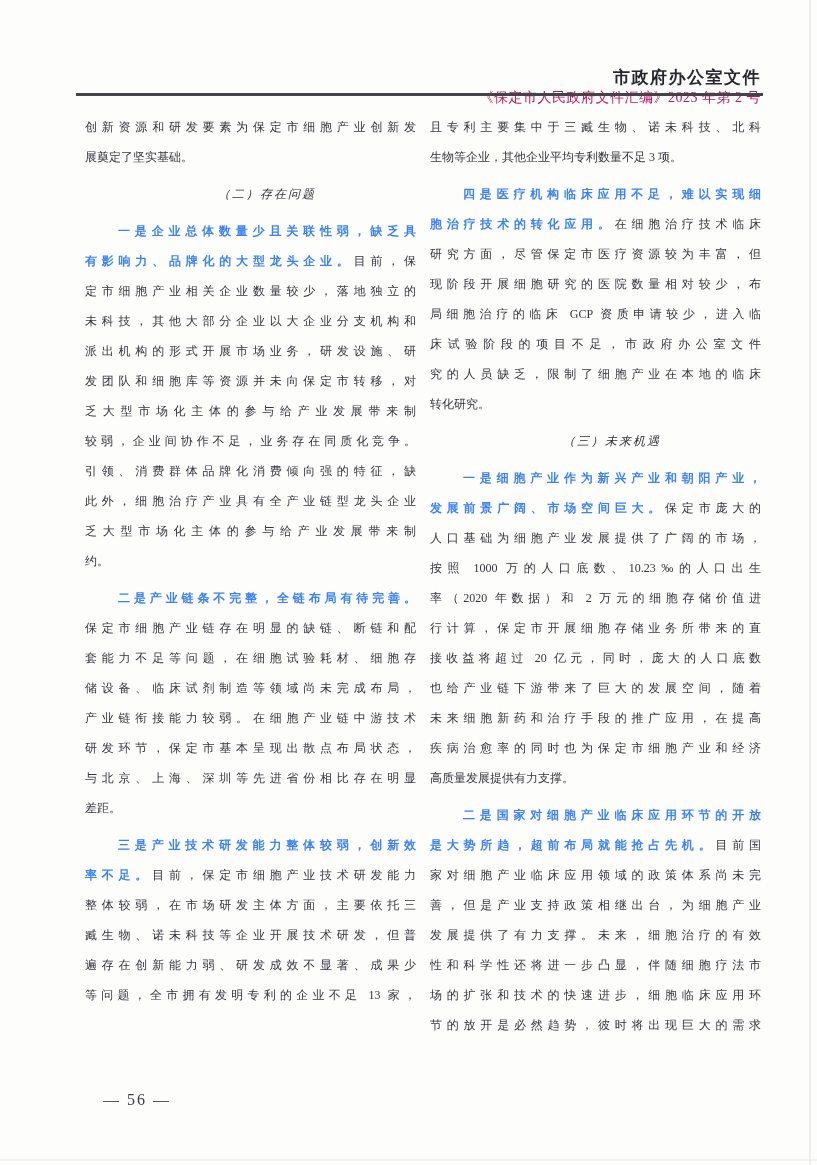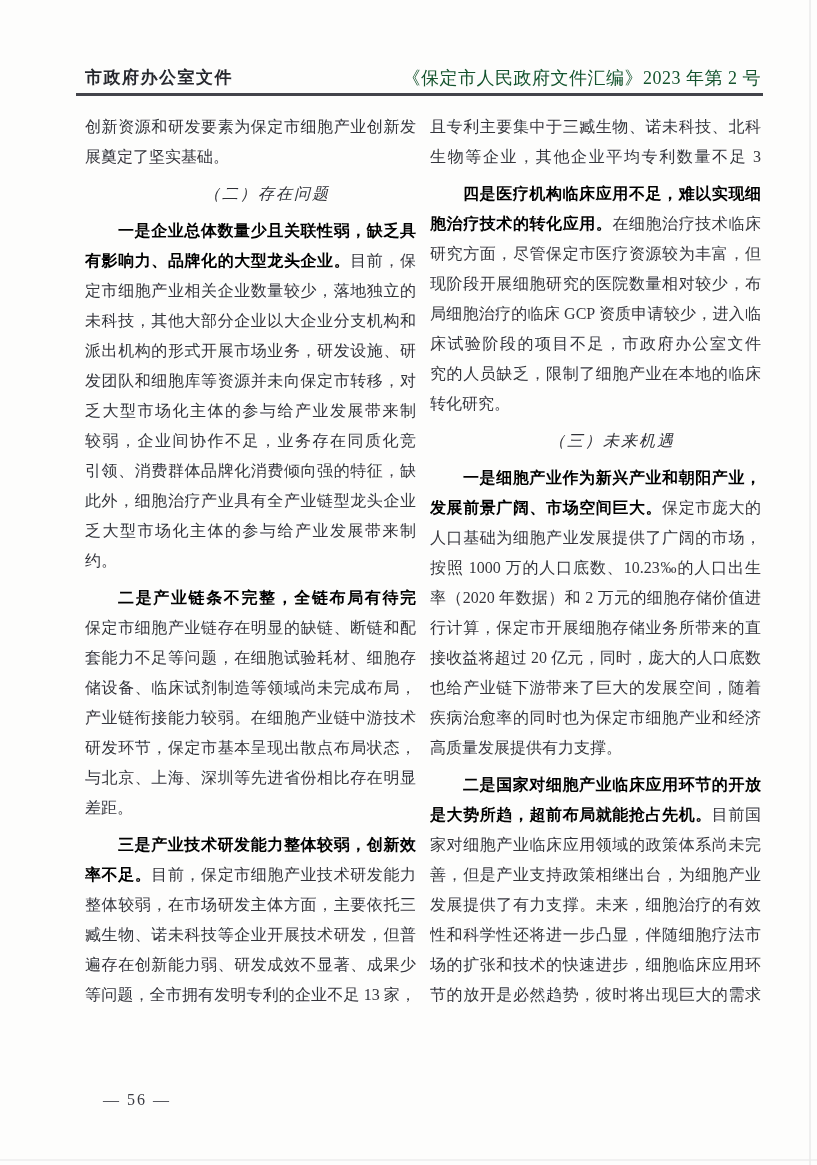--- a/index.html
+++ b/index.html
@@ -21,57 +21,57 @@
     background: #e6e6e6; opacity: .6;
   }
   .scan-edge-bottom {
     position: absolute; left: 0; right: 0; bottom: 4px; height: 2px;
     background: #e9e9e9; opacity: .6;
   }
 
   
   .header {
     position: absolute; top: 66px; left: 85px; right: 56px;
-    display: flex; justify-content: space-between; align-items: flex-start;
+    display: flex; justify-content: space-between; align-items: flex-end; flex-direction: column;
   }
   .h-left {
     font-family: "Liberation Sans", "DejaVu Sans", sans-serif;
     font-weight: 700; font-size: 17px; letter-spacing: 1.5px;
     color: #26272d;
   }
   .h-right {
-    font-size: 18px; color: #14532d; letter-spacing: .5px;
+    font-size: 14px; color: #be185d; letter-spacing: .5px;
   }
   .rule {
     position: absolute; top: 93px; left: 76px; right: 54px; height: 2.5px;
     background: #43444b;
   }
 
   
   .columns {
     position: absolute; top: 112px; left: 85px; width: 676px;
     display: flex; gap: 14px;
   }
   .col { flex: 1 1 0; min-width: 0; }
 
   .para { margin: 0; }
   .para + .para { margin-top: 7px; }
 
   .line {
-    font-size: 16px;
+    font-size: 12px;
     line-height: 30px; height: 30px;
     overflow: hidden;
     text-align: justify;
     text-justify: inter-ideograph;
     color: #34353c;
   }
   .line.fill { text-align-last: justify; }
   .line.indent { text-indent: 33px; }
 
-  .lead { font-weight: 700; color: #000000; margin-top: 47px; }
+  .lead { font-weight: 700; color: #3b82f6; margin-top: 47px; }
 
   .heading .line {
     font-style: italic;
     letter-spacing: 2px;
     color: #2f3036;
     text-align: center;
   }
 
   
   .footer {
@@ -156,20 +156,21 @@
         </div>
         <div class="para body">
           <div class="line indent fill"><span class="lead">一是细胞产业作为新兴产业和朝阳产业，</span></div>
           <div class="line fill"><span class="lead">发展前景广阔、市场空间巨大。</span><span>保定市庞大的</span></div>
           <div class="line fill"><span>人口基础为细胞产业发展提供了广阔的市场，</span></div>
           <div class="line fill"><span>按照 1000 万的人口底数、10.23‰的人口出生</span></div>
           <div class="line fill"><span>率（2020 年数据）和 2 万元的细胞存储价值进</span></div>
           <div class="line fill"><span>行计算，保定市开展细胞存储业务所带来的直</span></div>
           <div class="line fill"><span>接收益将超过 20 亿元，同时，庞大的人口底数</span></div>
           <div class="line fill"><span>也给产业链下游带来了巨大的发展空间，随着</span></div>
+          <div class="line fill"><span>未来细胞新药和治疗手段的推广应用，在提高</span></div>
           <div class="line fill"><span>疾病治愈率的同时也为保定市细胞产业和经济</span></div>
           <div class="line"><span>高质量发展提供有力支撑。</span></div>
         </div>
         <div class="para body">
           <div class="line indent fill"><span class="lead">二是国家对细胞产业临床应用环节的开放</span></div>
           <div class="line fill"><span class="lead">是大势所趋，超前布局就能抢占先机。</span><span>目前国</span></div>
           <div class="line fill"><span>家对细胞产业临床应用领域的政策体系尚未完</span></div>
           <div class="line fill"><span>善，但是产业支持政策相继出台，为细胞产业</span></div>
           <div class="line fill"><span>发展提供了有力支撑。未来，细胞治疗的有效</span></div>
           <div class="line fill"><span>性和科学性还将进一步凸显，伴随细胞疗法市</span></div>

